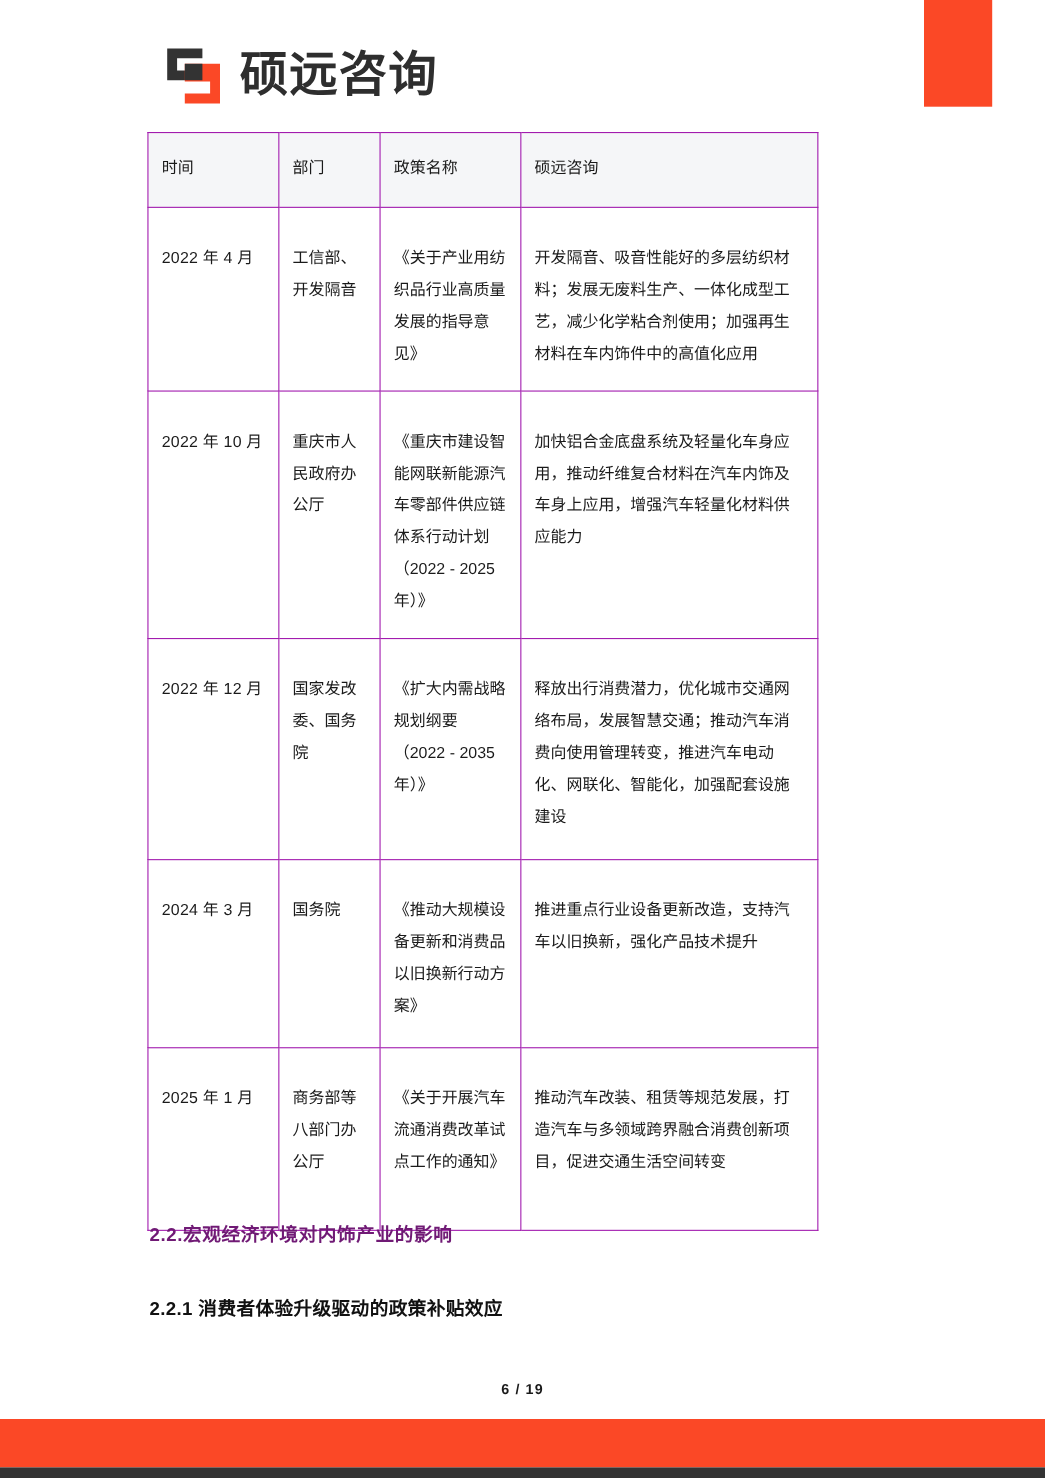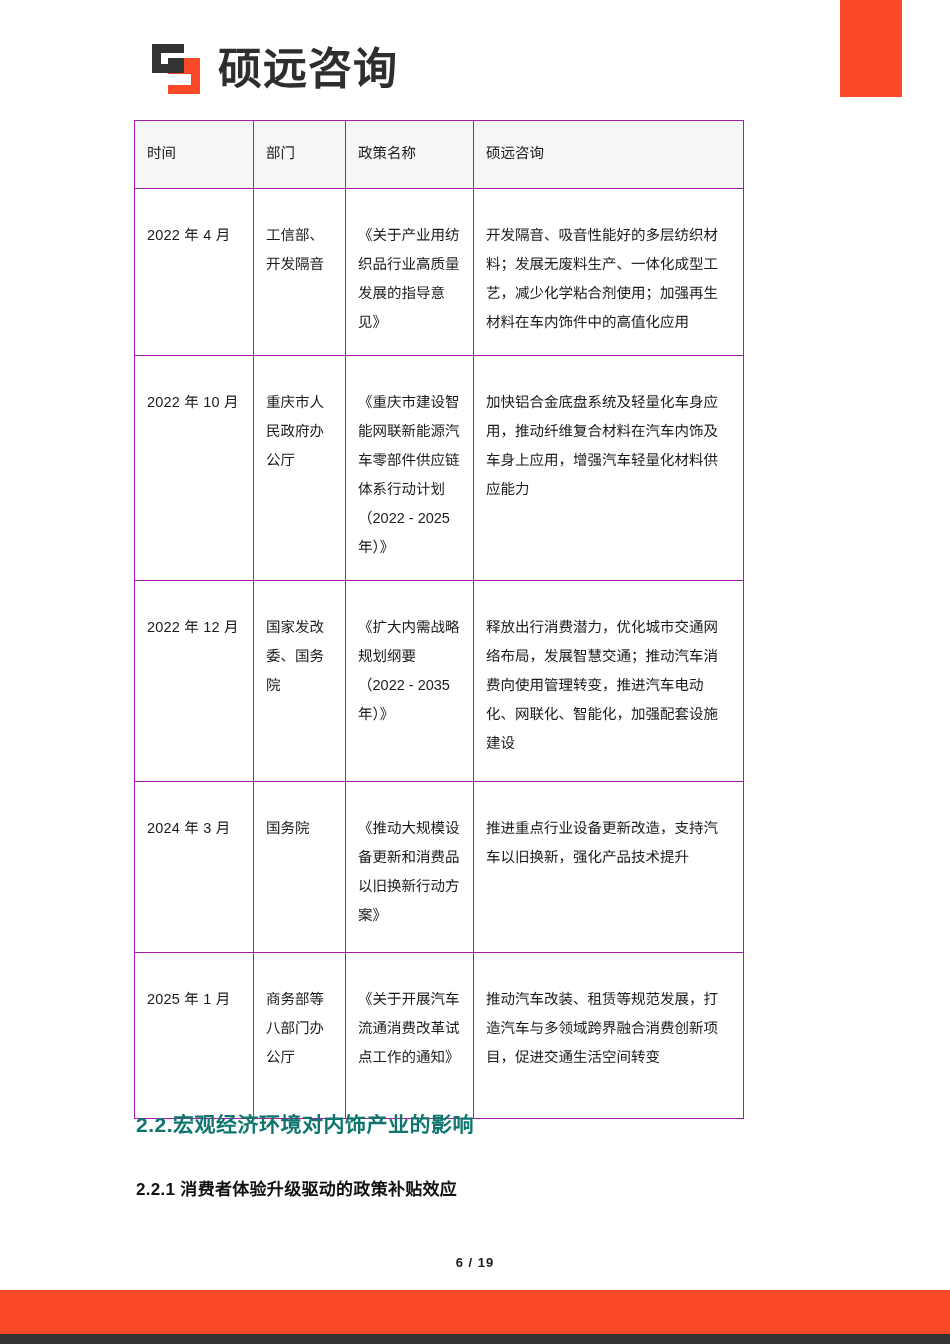--- a/index.html
+++ b/index.html
@@ -119,24 +119,24 @@
   tbody tr:nth-child(3) td { height: 150px; }
   tbody tr:nth-child(4) td { height: 120px; }
   tbody tr:nth-child(5) td { height: 115px; }
   tbody tr:nth-child(6) td { height: 106px; }
 
   
   .heading-2 {
     position: absolute;
     left: 136px;
     top: 1108px;
-    font-size: 21px;
+    font-size: 17px;
     font-weight: 700;
     letter-spacing: 0.5px;
-    color: #0f766e;
+    color: #701a75;
     margin: 0;
   }
   .heading-3 {
     position: absolute;
     left: 136px;
     top: 1175px;
     font-size: 17px;
     font-weight: 700;
     letter-spacing: 0.3px;
     color: #111111;

